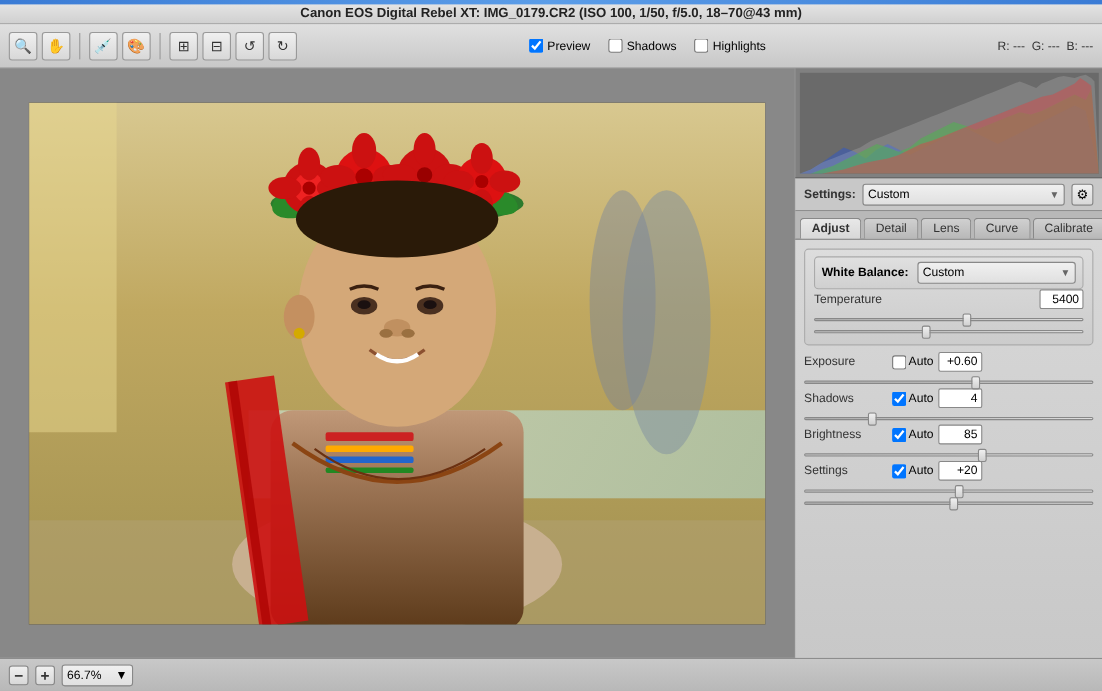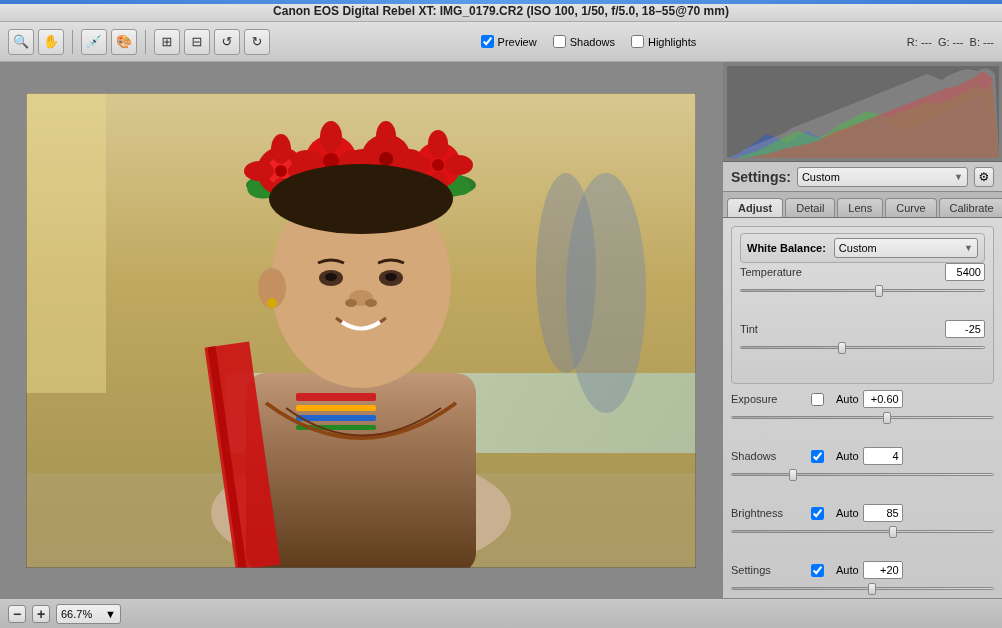--- a/index.html
+++ b/index.html
@@ -145,21 +145,21 @@
       height: 30px;
       background: #c8c8c8;
       border-bottom: 1px solid #888;
       display: flex;
       align-items: center;
       padding: 0 8px;
       gap: 6px;
     }
 
     #settings-label {
-      font-size: 14px;
+      font-size: 11px;
       font-weight: bold;
       color: #333;
     }
 
     .select-box {
       flex: 1;
       height: 20px;
       background: linear-gradient(to bottom, #f0f0f0, #e0e0e0);
       border: 1px solid #888;
       border-radius: 3px;
@@ -262,42 +262,42 @@
       height: 12px;
       background: linear-gradient(to bottom, #f0f0f0, #d0d0d0);
       border: 1px solid #888;
       border-radius: 2px;
       top: -5px;
     }
 
     .adj-auto {
       display: flex;
       align-items: center;
-      gap: 12px;
+      gap: 2px;
       margin-right: 4px;
     }
 
     .adj-auto input[type="checkbox"] {
       width: 13px;
       height: 13px;
     }
 
     .adj-value-input {
       width: 40px;
       text-align: right;
       font-size: 11px;
       border: 1px solid #888;
       border-radius: 2px;
       padding: 2px 3px;
       height: 18px;
       background: white;
     }
 
     .row-with-slider {
-      margin-bottom: 28px;
+      margin-bottom: 4px;
     }
 
     .control-row {
       display: flex;
       align-items: center;
       margin-bottom: 2px;
     }
 
     
     #status-bar {
@@ -346,21 +346,21 @@
       padding: 6px 8px;
       margin-bottom: 6px;
     }
   </style>
 </head>
 <body>
 
 <div id="blue-bar"></div>
 
 <div id="title-bar">
-  <span>Canon EOS Digital Rebel XT:  IMG_0179.CR2  (ISO 100, 1/50, f/5.0, 18–55@70 mm)</span>
+  <span>Canon EOS Digital Rebel XT:  IMG_0179.CR2  (ISO 100, 1/50, f/5.0, 18–70@43 mm)</span>
 </div>
 
 <div id="toolbar">
 
   <div class="tool-btn" title="Zoom">🔍</div>
   <div class="tool-btn" title="Hand">✋</div>
   <div class="tool-separator"></div>
   <div class="tool-btn" title="Eyedropper">💉</div>
   <div class="tool-btn" title="Color Sampler">🎨</div>
   <div class="tool-separator"></div>
@@ -579,25 +579,20 @@
             <span class="adj-label">Temperature</span>
             <div style="flex:1;"></div>
             <input class="adj-value-input" type="text" value="5400" style="">
           </div>
           <div class="slider-track">
             <div class="slider-thumb" style="left: 55%;"></div>
           </div>
         </div>
 
         <div class="row-with-slider">
-          <div class="control-row">
-            <span class="adj-label">Tint</span>
-            <div style="flex:1;"></div>
-            <input class="adj-value-input" type="text" value="-25" style="">
-          </div>
           <div class="slider-track">
             <div class="slider-thumb" style="left: 40%;"></div>
           </div>
         </div>
       </div>
 
       <div class="row-with-slider">
         <div class="control-row">
           <span class="adj-label">Exposure</span>
           <div class="adj-auto">

